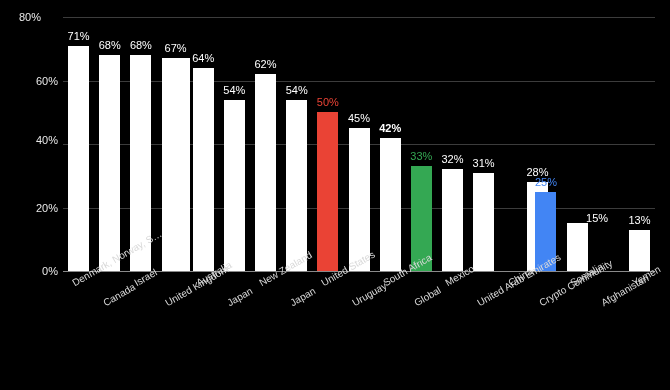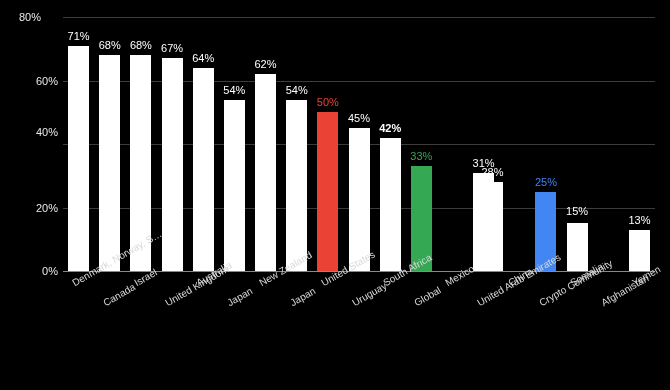--- a/index.html
+++ b/index.html
@@ -122,21 +122,21 @@
           <div class="bar-value" style="bottom: 229.425px; color: rgb(255, 255, 255);">71%</div>
         </div>
         <div class="bar-slot" style="left: 36.2368px; width: 21px;">
           <div class="bar-rect" style="height: 215.9px; background: rgb(255, 255, 255);"></div>
           <div class="bar-value" style="bottom: 219.9px; color: rgb(255, 255, 255);">68%</div>
         </div>
         <div class="bar-slot" style="left: 67.3947px; width: 21px;">
           <div class="bar-rect" style="height: 215.9px; background: rgb(255, 255, 255);"></div>
           <div class="bar-value" style="bottom: 219.9px; color: rgb(255, 255, 255);">68%</div>
         </div>
-        <div class="bar-slot" style="left: 98.5526px; width: 21px;">
+        <div class="bar-slot" style="left: 98.5526px; width: 21px; padding-left: 7px;">
           <div class="bar-rect" style="height: 212.725px; background: rgb(255, 255, 255);"></div>
           <div class="bar-value" style="bottom: 216.725px; color: rgb(255, 255, 255);">67%</div>
         </div>
         <div class="bar-slot" style="left: 129.711px; width: 21px;">
           <div class="bar-rect" style="height: 203.2px; background: rgb(255, 255, 255);"></div>
           <div class="bar-value" style="bottom: 207.2px; color: rgb(255, 255, 255);">64%</div>
         </div>
         <div class="bar-slot" style="left: 160.868px; width: 21px;">
           <div class="bar-rect" style="height: 171.45px; background: rgb(255, 255, 255);"></div>
           <div class="bar-value" style="bottom: 175.45px; color: rgb(255, 255, 255);">54%</div>
@@ -158,47 +158,51 @@
           <div class="bar-value" style="bottom: 146.875px; color: rgb(255, 255, 255);">45%</div>
         </div>
         <div class="bar-slot" style="left: 316.658px; width: 21px;">
           <div class="bar-rect" style="height: 133.35px; background: rgb(255, 255, 255);"></div>
           <div class="bar-value" style="bottom: 137.35px; color: rgb(255, 255, 255); font-weight: bold;">42%</div>
         </div>
         <div class="bar-slot" style="left: 347.816px; width: 21px;">
           <div class="bar-rect" style="height: 104.775px; background: rgb(52, 168, 83);"></div>
           <div class="bar-value" style="bottom: 108.775px; color: rgb(52, 168, 83);">33%</div>
         </div>
+        <div class="bar-slot" style="left: 378.974px; width: 21px;">
+          <div class="bar-rect" style="height: 101.6px; background: rgb(255, 255, 255);"></div>
+          <div class="bar-value" style="bottom: 105.6px; color: rgb(255, 255, 255);">32%</div>
+        </div>
         <div class="bar-slot" style="left: 410.132px; width: 21px;">
           <div class="bar-rect" style="height: 98.425px; background: rgb(255, 255, 255);"></div>
           <div class="bar-value" style="bottom: 102.425px; color: rgb(255, 255, 255);">31%</div>
         </div>
-        <div class="bar-slot" style="left: 419px; width: 21px; margin-top: 9px;">
+        <div class="bar-slot" style="left: 464px; width: 21px; margin-top: 9px;">
           <div class="bar-rect" style="height: 88.9px; background: rgb(255, 255, 255);"></div>
           <div class="bar-value" style="bottom: 92.9px; color: rgb(255, 255, 255);">28%</div>
         </div>
         <div class="bar-slot" style="left: 472.447px; width: 21px;">
           <div class="bar-rect" style="height: 79.375px; background: rgb(66, 133, 244);"></div>
           <div class="bar-value" style="bottom: 83.375px; color: rgb(66, 133, 244);">25%</div>
         </div>
         <div class="bar-slot" style="left: 503.605px; width: 21px;">
           <div class="bar-rect" style="height: 47.625px; background: rgb(255, 255, 255);"></div>
-          <div class="bar-value" style="bottom: 54px; color: rgb(255, 255, 255);">15%</div>
+          <div class="bar-value" style="bottom: 47px; color: rgb(255, 255, 255); margin-left: 20px;">15%</div>
         </div>
         <div class="bar-slot" style="left: 565.921px; width: 21px;">
           <div class="bar-rect" style="height: 41.275px; background: rgb(255, 255, 255);"></div>
           <div class="bar-value" style="bottom: 45.275px; color: rgb(255, 255, 255);">13%</div>
         </div>
       </div>
   </div>
 
   <div id="y-axis-labels">
       <div class="y-tick-label" style="top: 266px; right: 612px;">0%</div>
       <div class="y-tick-label" style="top: 202.5px; right: 612px;">20%</div>
-      <div class="y-tick-label" style="top: 127px; right: 612px;">40%</div>
+      <div class="y-tick-label" style="top: 135px; right: 612px;">40%</div>
       <div class="y-tick-label" style="top: 75.5px; right: 612px;">60%</div>
       <div class="y-tick-label" style="top: 12px; right: 612px; text-align: center;">80%</div>
     </div>
 
   <div class="cats-layer" id="cats-layer">
       <div class="cat-label" style="left: 9.57895px; top: 6px;">Denmark, Norway, S…</div>
       <div class="cat-label" style="left: 40.7368px; top: 26px;">Canada</div>
       <div class="cat-label" style="left: 71.8947px; top: 6px;">Israel</div>
       <div class="cat-label" style="left: 103.053px; top: 26px;">United Kingdom</div>
       <div class="cat-label" style="left: 134.211px; top: 6px;">Australia</div>

